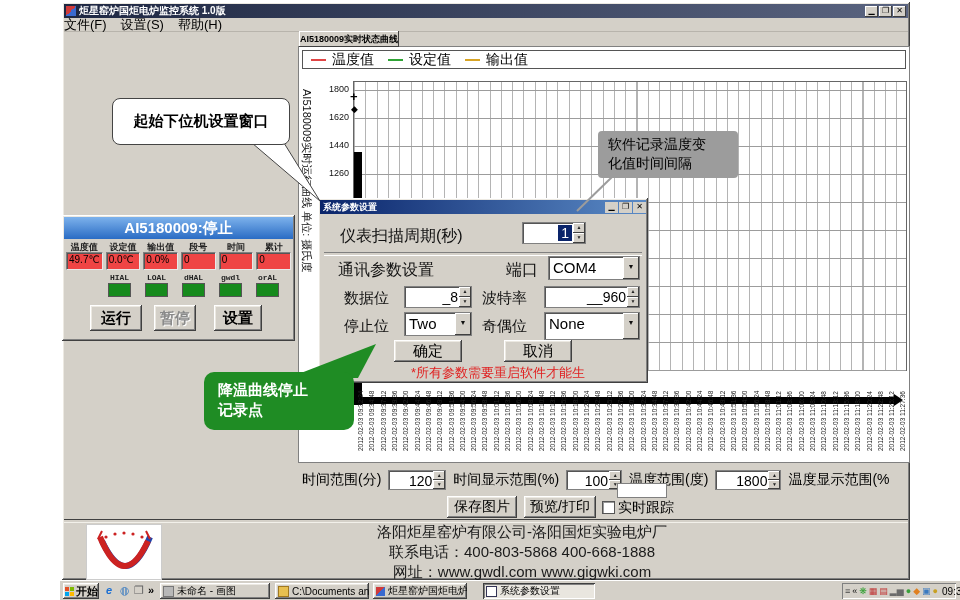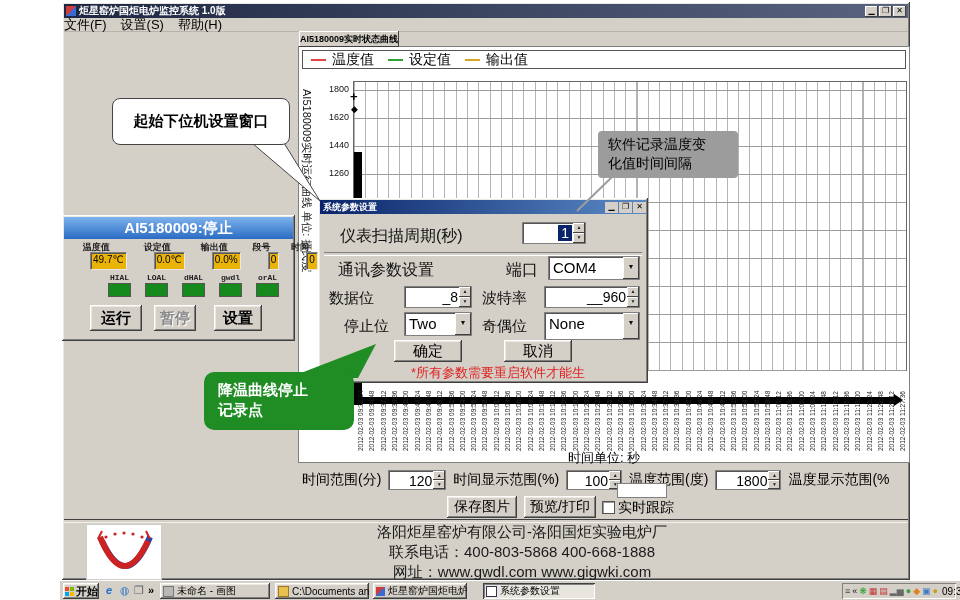--- a/index.html
+++ b/index.html
@@ -3,21 +3,21 @@
 <meta charset="utf-8">
 <style>
   html,body{margin:0;padding:0;background:#fff;}
   #screen{position:relative;width:960px;height:600px;overflow:hidden;background:#fff;
     font-family:"Liberation Sans","DejaVu Sans",sans-serif;color:#000;}
   .abs{position:absolute;}
   
   .raised{background:#d4d0c8;box-shadow:inset -1px -1px #404040,inset 1px 1px #fff,inset -2px -2px #808080,inset 2px 2px #ece9e2;}
   .raised-thin{background:#d4d0c8;box-shadow:inset -1px -1px #404040,inset 1px 1px #fff;}
   .pressed{background:#e9e6df;box-shadow:inset 1px 1px #404040,inset -1px -1px #fff,inset 2px 2px #808080;}
-  .sunkfield{background:#eab308;border:1px solid #808080;border-right-color:#e8e8e8;border-bottom-color:#e8e8e8;box-shadow:inset 1px 1px #555;margin-left:24px;}
+  .sunkfield{background:#ef4444;border:1px solid #808080;border-right-color:#e8e8e8;border-bottom-color:#e8e8e8;box-shadow:inset 1px 1px #555;}
   .btn{display:flex;align-items:center;justify-content:center;cursor:default;}
   
   #win-bg{left:62px;top:2px;width:848px;height:578px;}
   #titlebar{left:64px;top:4px;width:844px;height:14px;display:flex;align-items:center;
     background:linear-gradient(90deg,#1e2742,#5a6480);color:#fff;font-size:10px;font-weight:bold;padding:0 2px;box-sizing:border-box;}
   #titlebar .ttl{flex:1;overflow:hidden;white-space:nowrap;margin-left:3px;}
   .capbtn{width:13px;height:11px;margin-left:1px;font-size:8px;line-height:10px;text-align:center;color:#000;font-weight:bold;}
   #menubar{left:64px;top:18px;width:844px;height:14px;display:flex;align-items:center;gap:14px;font-size:13px;background:#d4d0c8;box-sizing:border-box;border-bottom:1px solid #b8b4ac;}
   
   #tab{left:299px;top:31px;width:100px;height:16px;font-size:9px;font-weight:bold;display:flex;align-items:center;justify-content:center;z-index:6;}
@@ -311,21 +311,20 @@
           <span>2012-02-03 11:22:48</span>
         </div>
         <div class="xl">
           <span>2012-02-03 11:25:12</span>
         </div>
         <div class="xl">
           <span>2012-02-03 11:27:36</span>
         </div>
       </div>
 
-    <div id="timeunit">时间单位: 秒</div>
   </div>
 
   <div class="abs raised" id="devpanel">
     <div id="devhead">AI5180009:停止</div>
     <div id="devfields">
 
         <div class="fld">
           <div class="fld-label">温度值</div>
           <div class="fld-box sunkfield">49.7℃</div>
         </div>
@@ -422,21 +421,21 @@
 
     <div class="dlg-sep" style="top:54px;"></div>
 
     <span class="dlg-label" style="left:20px;top:62px;font-size:16px;">通讯参数设置</span>
     <span class="dlg-label" style="left:188px;top:62px;font-size:16px;">端口</span>
     <span class="combo" style="left:230px;top:58px;width:92px;height:24px;">
       <span class="combo-val">COM4</span>
       <span class="combo-btn raised-thin">▼</span>
     </span>
 
-    <span class="dlg-label" style="left:11px;top:91px;">数据位</span>
+    <span class="dlg-label" style="left:26px;top:91px;">数据位</span>
     <span class="spin" style="left:86px;top:88px;width:68px;height:22px;">
       <span class="spin-val">_8</span>
       <span class="spin-btns">
           <span class="sb raised-thin">▲</span>
           <span class="sb raised-thin">▼</span>
         </span>
     </span>
     <span class="dlg-label" style="left:164px;top:91px;">波特率</span>
     <span class="spin" style="left:226px;top:88px;width:96px;height:22px;">
       <span class="spin-val">__960</span>

